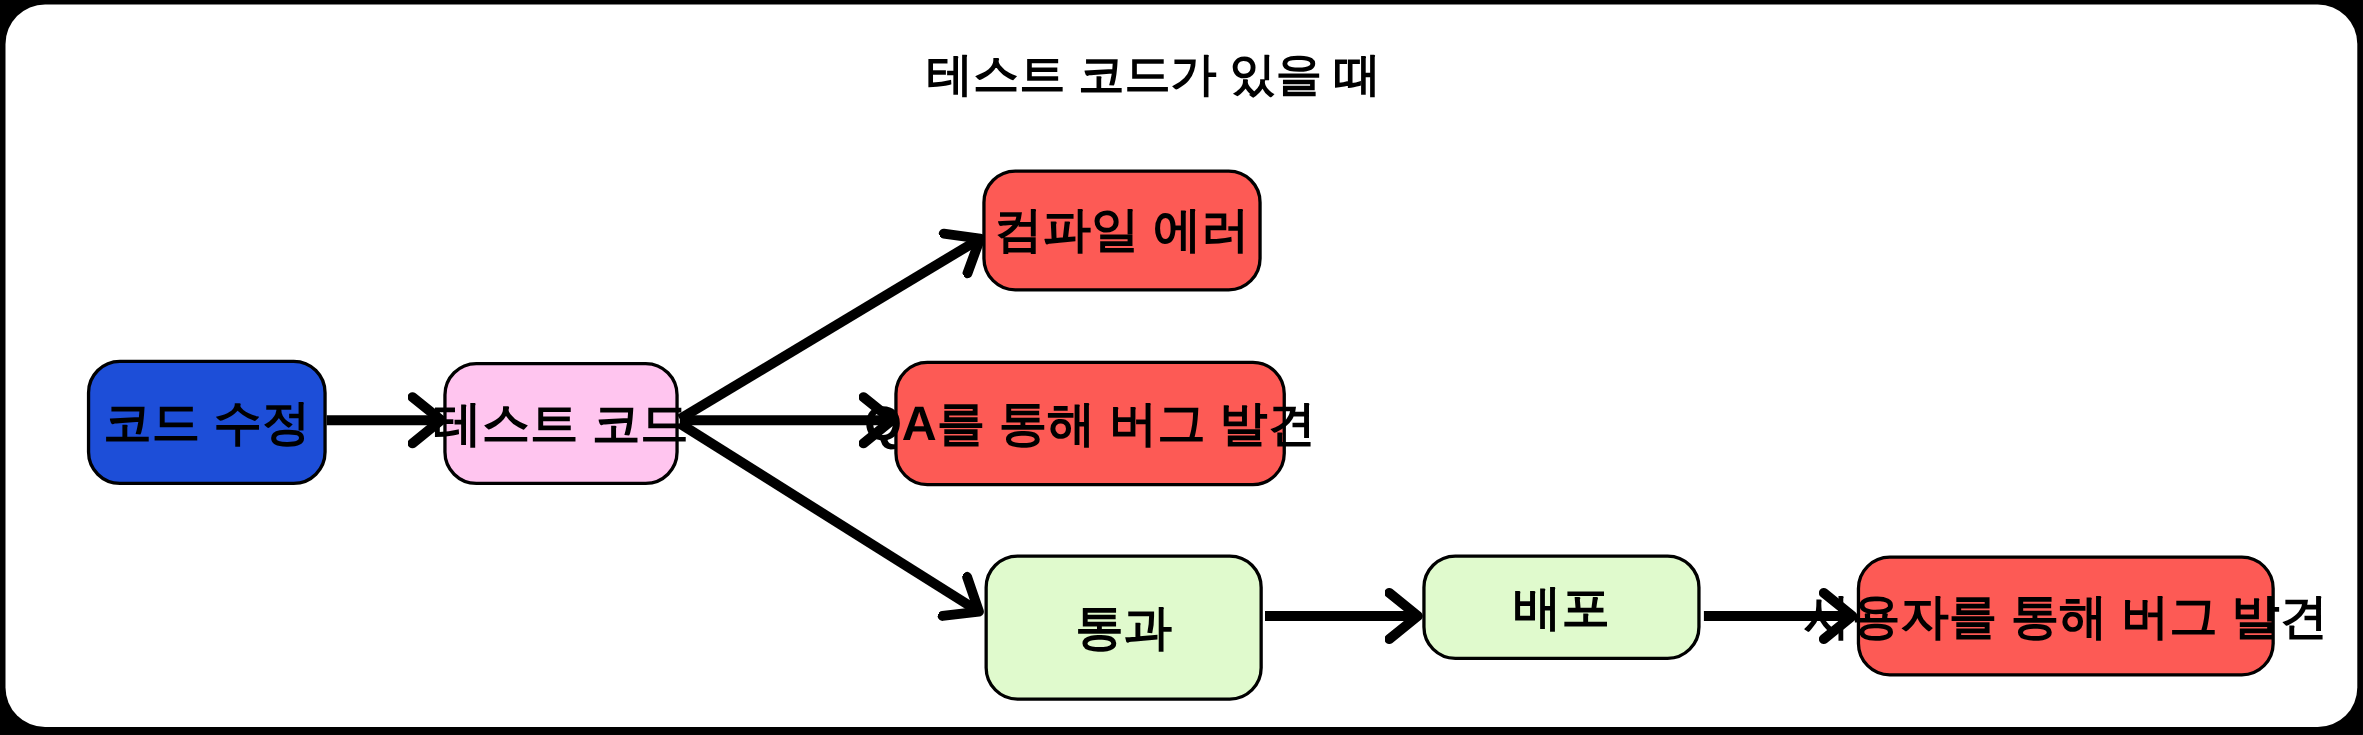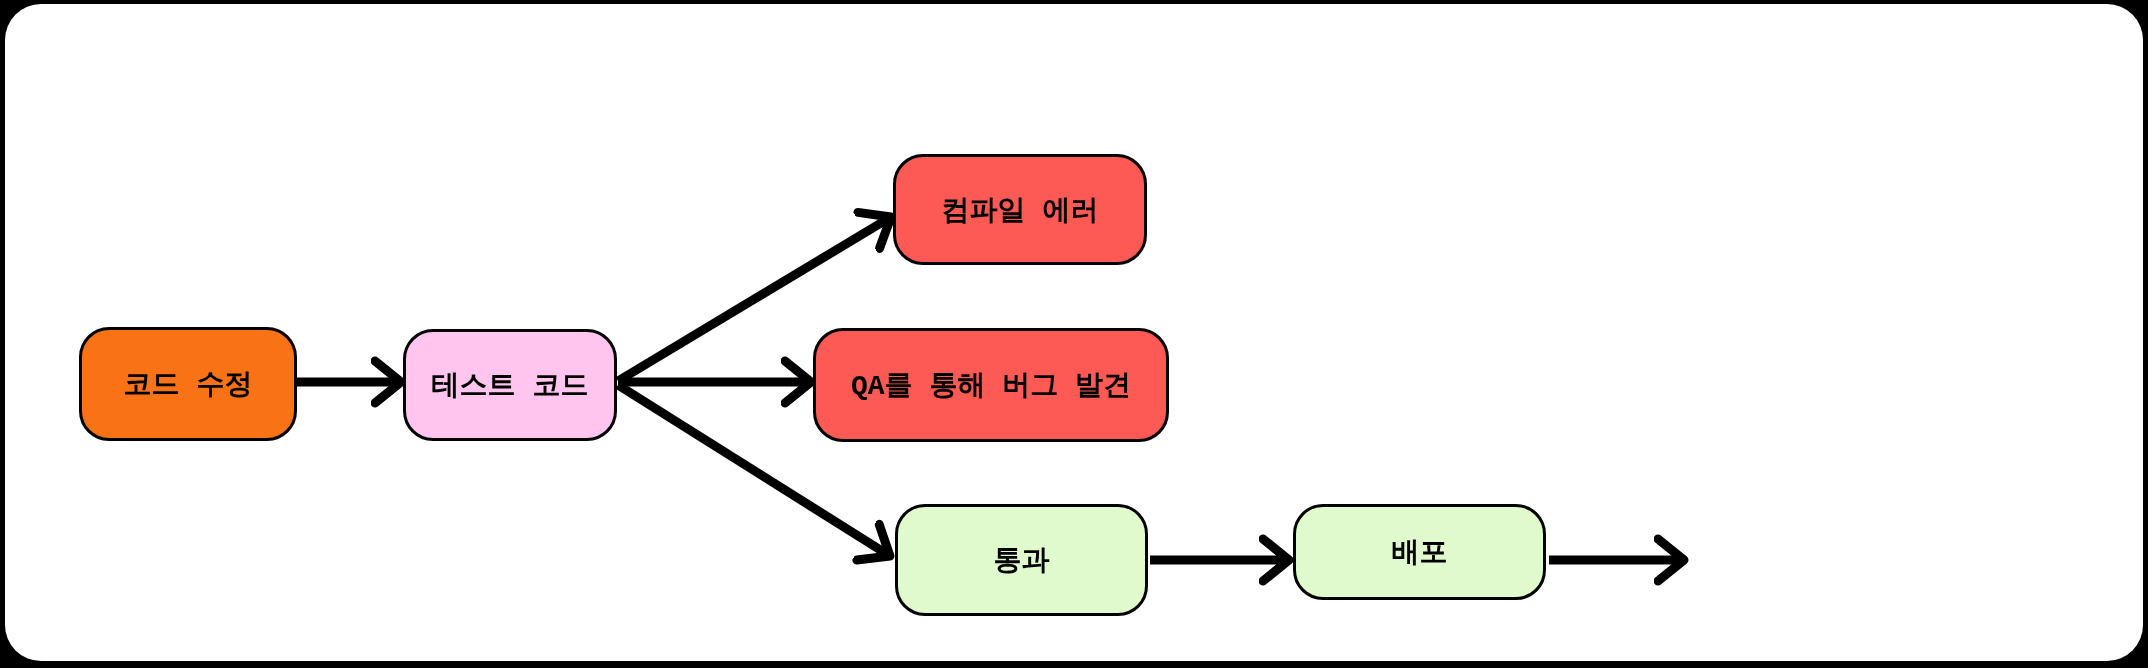--- a/index.html
+++ b/index.html
@@ -46,36 +46,35 @@
     pointer-events: none;
   }
   .node {
     position: absolute;
     box-sizing: border-box;
     border: 3.5px solid #000000;
     border-radius: 30px;
     display: flex;
     align-items: center;
     justify-content: center;
-    font-size: 28px;
+    font-size: 44px;
     font-weight: 700;
     color: #000000;
     white-space: nowrap;
-    font-family: Liberation Mono, monospace;
   }
-  .fill-white { background: #f97316; align-items: center; }
+  .fill-white { background: #1d4ed8; align-items: center; }
   .fill-pink  { background: #ffc5ef; justify-content: center; }
   .fill-red   { background: #fd5a55; }
   .fill-green { background: #e0facd; }
 
   #n-code-edit     { left: 74px;   top: 323px; width: 218px; height: 114px; }
   #n-test-code     { left: 398px;  top: 325px; width: 214px; height: 112px; }
   #n-compile-error { left: 888px;  top: 150px; width: 254px; height: 111px; }
   #n-qa-bug        { left: 808px;  top: 324px; width: 356px; height: 114px; }
-  #n-pass          { left: 890px;  top: 500px; width: 253px; height: 112px; }
+  #n-pass          { left: 890px;  top: 500px; width: 253px; height: 133px; }
   #n-deploy        { left: 1288px; top: 500px; width: 253px; height: 96px; }
   #n-user-bug      { left: 1683px; top: 501px; width: 380px; height: 110px; }
 </style>
 </head>
 <body>
 
 <div class="stage">
   <div class="canvas">
 
     <svg class="edges-svg" width="2148" height="668" viewBox="0 0 2148 668" xmlns="http://www.w3.org/2000/svg">
@@ -85,20 +84,21 @@
         </marker>
       </defs>
       <line x1="292" y1="378" x2="396" y2="378" stroke="#000000" stroke-width="9" marker-end="url(#ah)"></line>
       <line x1="613" y1="377" x2="886" y2="213" stroke="#000000" stroke-width="9" marker-end="url(#ah)"></line>
       <line x1="613" y1="378" x2="806" y2="378" stroke="#000000" stroke-width="9" marker-end="url(#ah)"></line>
       <line x1="613" y1="381" x2="885" y2="552" stroke="#000000" stroke-width="9" marker-end="url(#ah)"></line>
       <line x1="1145" y1="556" x2="1284" y2="556" stroke="#000000" stroke-width="9" marker-end="url(#ah)"></line>
       <line x1="1544" y1="556" x2="1679" y2="556" stroke="#000000" stroke-width="9" marker-end="url(#ah)"></line>
     </svg>
 
+    <div class="diagram-title">테스트 코드가 있을 때</div>
 
     <div class="node fill-white" id="n-code-edit">
       <span>코드 수정</span>
     </div>
 
     <div class="node fill-pink" id="n-test-code">
       <span>테스트 코드</span>
     </div>
 
     <div class="node fill-red" id="n-compile-error">
@@ -110,15 +110,18 @@
     </div>
 
     <div class="node fill-green" id="n-pass">
       <span>통과</span>
     </div>
 
     <div class="node fill-green" id="n-deploy">
       <span>배포</span>
     </div>
 
+    <div class="node fill-red" id="n-user-bug">
+      <span>사용자를 통해 버그 발견</span>
+    </div>
 
   </div>
 </div>
 
 </body></html>

